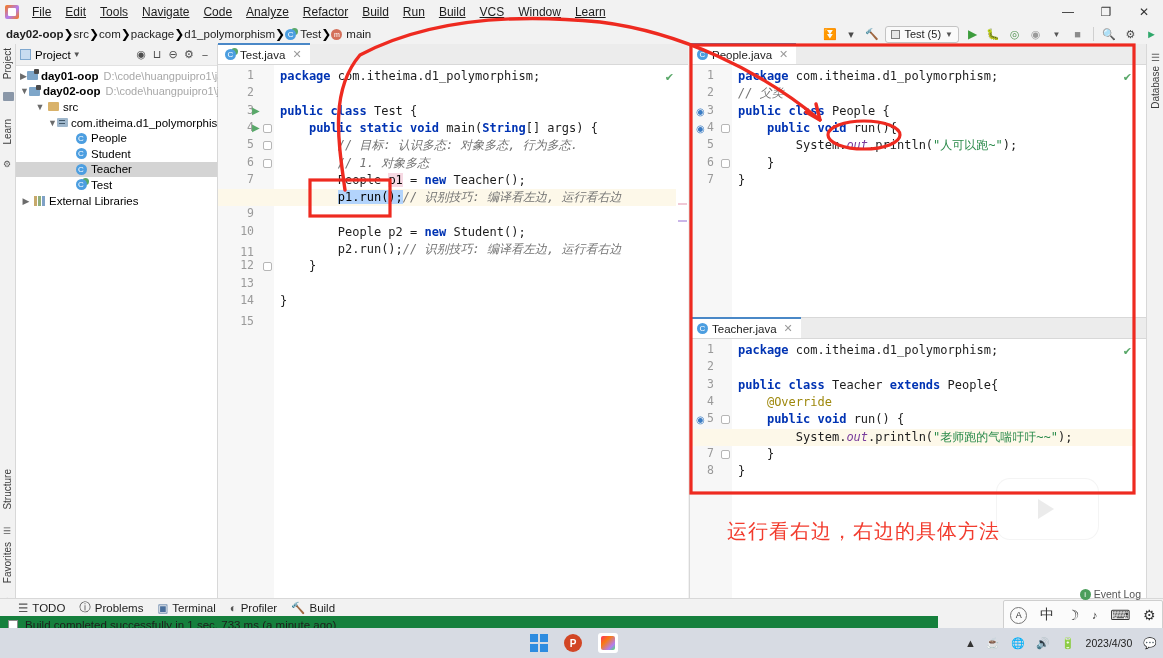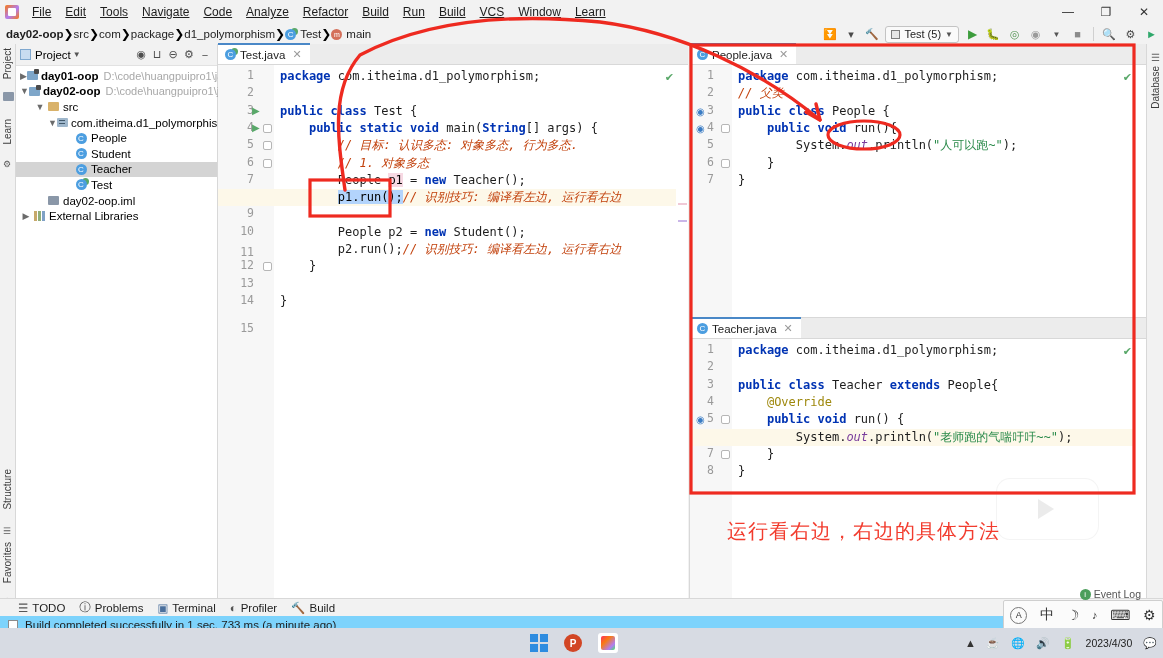--- a/index.html
+++ b/index.html
@@ -87,37 +87,37 @@
   .lnum { position:absolute; right:20px; font-size:11.5px; color:#9a9a9a; font-family:"DejaVu Sans Mono", monospace; text-align:right; width:20px;}
   .grun { position:absolute; left:34px; color:#59a869; font-size:10px;}
   .gfold { position:absolute; right:2px; width:9px;height:9px;border:1px solid #b6b6b6;border-radius:2px;background:#fff;}
   .gbolt { position:absolute; left:6px; width:9px;height:9px;}
   .code { position:absolute; left:0; top:0; right:0; bottom:0;
           font-family:"DejaVu Sans Mono", monospace; font-size:12px; line-height:17.3px; white-space:pre; }
   .ln { position:absolute; left:0; right:0; height:17.3px; }
   .ln .txt { position:absolute; left:0; top:0; }
   .hl-line { background:#fdf8e9; }
   .kw { color:#0033b3; font-weight:bold; }
-  .cmt { color:#c2410c; font-style:italic;margin-top:16px; }
+  .cmt { color:#737373; font-style:italic;margin-top:16px; }
   .str { color:#2a8a4a; }
   .fld { color:#7a3d9c; font-style:italic; }
   .ann { color:#9e880d; }
   .plain { color:#1d1d1d; }
   .sel-tok { background:#b3d4fc; }
   .caret-bg { background:#f7d9e3; }
 
   .markstrip { position:absolute; right:0; top:0; bottom:0; width:12px; background:#fff; }
   .chk { position:absolute; right:14px; top:6px; color:#59a869; font-size:11px; }
   .mark { position:absolute; right:1px; width:9px; height:2px; }
 
   
   .bottombar { position:absolute; left:0; top:598px; width:1163px; height:18px; background:#f2f2f2; border-top:1px solid #d8d8d8;
                display:flex; align-items:center; gap:14px; padding-left:18px; font-size:11.5px; color:#1d1d1d;}
   .bb-item { display:flex; align-items:center; gap:4px; }
-  .statusline { position:absolute; left:0; top:616px; width:1163px; height:17px; background:#7dd3fc;
+  .statusline { position:absolute; left:0; top:616px; width:938px; height:17px; background:#15803d;
                 display:flex; align-items:center; font-size:11.5px; color:#1d1d1d; padding-left:8px;}
   .sq-ic { width:10px;height:10px;border:1px solid #8c8c8c;background:#fff;margin-right:7px;}
   .status-right { position:absolute; right:8px; top:616px; height:17px; display:flex; align-items:center;
                   font-size:11px; color:#6b6b6b; gap:10px;}
 
   
   .taskbar { position:absolute; left:0; top:628px; width:1163px; height:30px; background:#d7dbe3; display:flex; align-items:center;}
   .tb-center { position:absolute; left:530px; top:0; height:30px; display:flex; align-items:center; gap:16px;}
   .tb-win { width:18px;height:18px;background:
       linear-gradient(#2e8ce0,#2e8ce0) 0 0/8px 8px no-repeat,
@@ -321,27 +321,20 @@
             </span>
             <span class="">Teacher</span>
           </div>
           <div class="row" style="padding-left: 46px;">
             <span class="arrow"></span>
             <span class="fic">
               <span class="cls-ic run">C</span>
             </span>
             <span class="">Test</span>
           </div>
-          <div class="row" style="padding-left: 18px;">
-            <span class="arrow"></span>
-            <span class="fic">
-              <span class="iml-ic"></span>
-            </span>
-            <span class="">day02-oop.iml</span>
-          </div>
           <div class="row" style="padding-left: 4px;">
             <span class="arrow">▶</span>
             <span class="fic">
               <span class="lib-ic"></span>
             </span>
             <span class="">External Libraries</span>
           </div>
         </div>
     </div>
 
@@ -362,21 +355,21 @@
             <div class="lnum" style="top: 72.2px; right: 20px;">5</div>
             <div class="lnum" style="top: 89.5px; right: 20px;">6</div>
             <div class="lnum" style="top: 106.8px; right: 20px;">7</div>
             <div class="lnum" style="top: 124.1px; right: 20px;">8</div>
             <div class="lnum" style="top: 141.4px; right: 20px;">9</div>
             <div class="lnum" style="top: 158.7px; right: 20px;">10</div>
             <div class="lnum" style="top: 180px; right: 20px;">11</div>
             <div class="lnum" style="top: 193.3px; right: 20px;">12</div>
             <div class="lnum" style="top: 210.6px; right: 20px;">13</div>
             <div class="lnum" style="top: 227.9px; right: 20px;">14</div>
-            <div class="lnum" style="top: 256px; right: 20px;">15</div>
+            <div class="lnum" style="top: 249px; right: 20px;">15</div>
             <div class="grun" style="top: 39.6px;">▶</div>
             <div class="grun" style="top: 56.9px;">▶</div>
             <div class="gfold" style="top: 58.9px;"></div>
             <div class="gfold" style="top: 76.2px;"></div>
             <div class="gfold" style="top: 93.5px;"></div>
             <div class="gfold" style="top: 197.3px;"></div>
           </div>
         <div class="markstrip"></div>
         <div class="chk">✔</div>
         <div class="mark" style="top:138px;background:#f0c9d6"></div>

